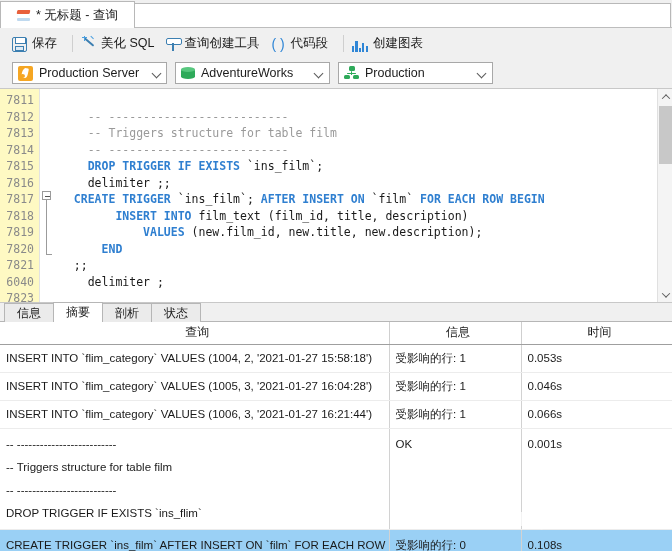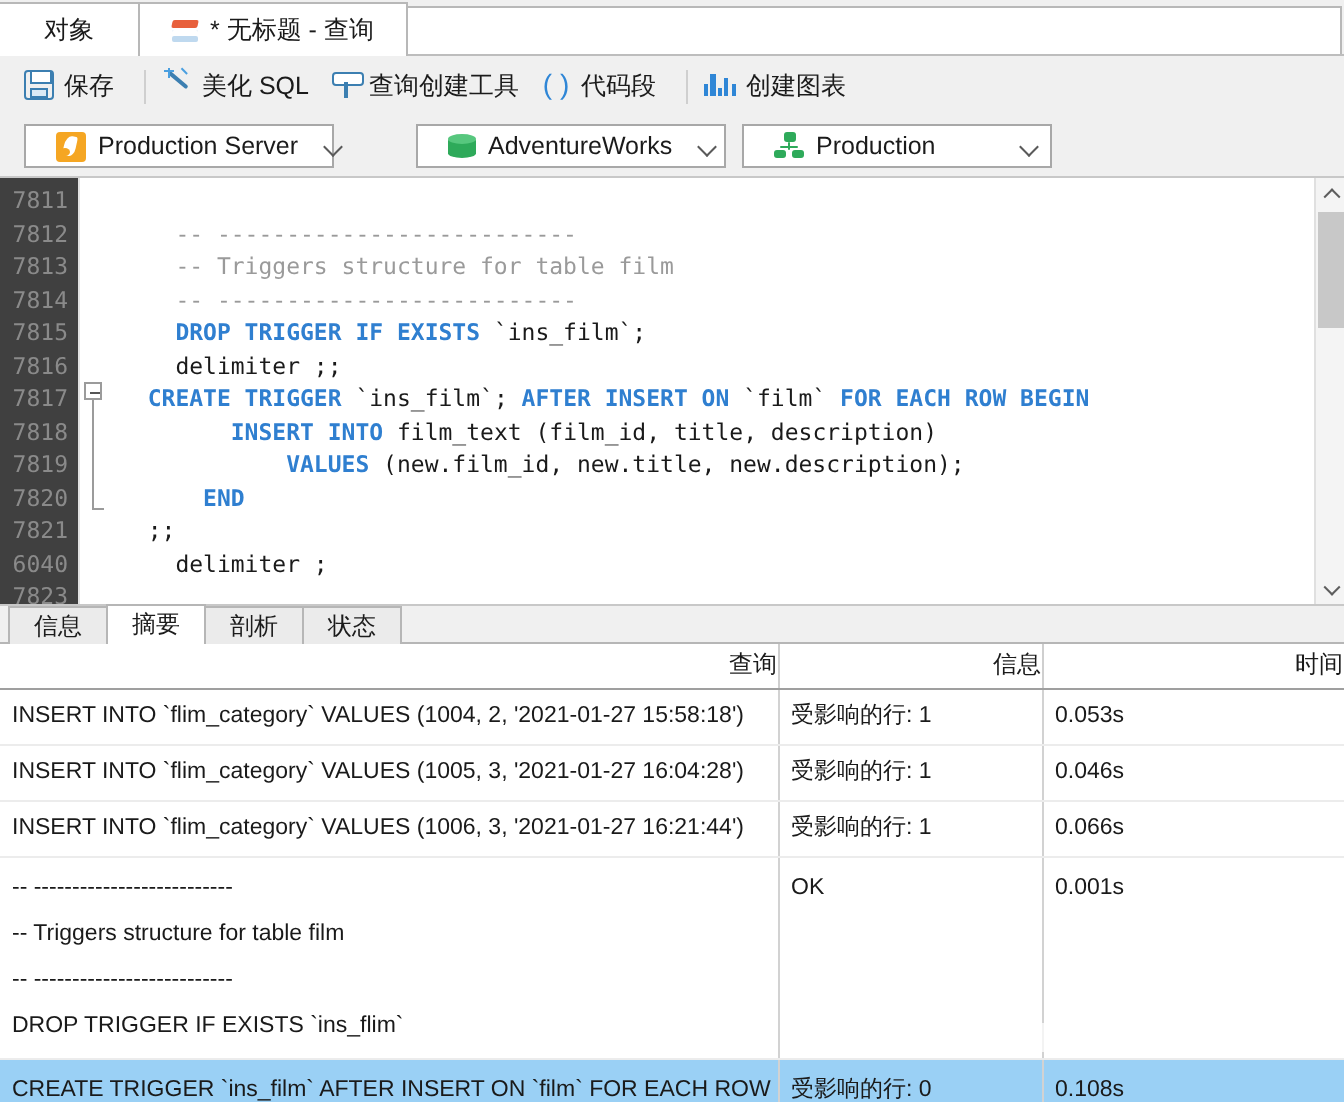--- a/index.html
+++ b/index.html
@@ -65,21 +65,21 @@
   
   .toolbar {
     height: 30px;
     background: #f0f0f0;
     display: flex;
     align-items: center;
     padding-left: 10px;
     gap: 0px;
   }
   .tb-item {
-    display: flex; align-items: flex-start; gap: 5px;
+    display: flex; align-items: flex-end; gap: 5px;
     padding: 2px 9px 2px 2px;
     font-size: 12.5px;
     color: #1b1b1b;
     white-space: nowrap;
     cursor: default;
   }
   .tb-sep { width: 1px; height: 17px; background: #cfcfcf; margin: 0 6px; }
 
   
   .ic-save { width: 15px; height: 15px; position: relative; flex:none; }
@@ -132,37 +132,37 @@
     display: flex;
     align-items: center;
     padding-left: 12px;
     gap: 8px;
   }
   .combo {
     height: 22px;
     background: #ffffff;
     border: 1px solid #a8a8a8;
     display: flex; align-items: center;
-    padding: 0 4px 0 15px;
+    padding: 0 4px 0 5px;
     gap: 6px;
     font-size: 12.5px;
     color: #1b1b1b;
     white-space: nowrap;
   }
   .combo .lbl { flex: 1; }
   .combo .chev {
     width: 12px; height: 12px; position: relative; flex: none; margin-left: 6px;
   }
   .combo .chev::before{
     content:""; position:absolute; left:2px; top:3px; width:6px; height:6px;
     border-left:1.3px solid #5a5a5a; border-bottom:1.3px solid #5a5a5a;
     transform: rotate(-45deg);
   }
   .combo.server { width: 155px; }
-  .combo.db { width: 155px; margin-left: 33px; }
+  .combo.db { width: 155px; }
   .combo.schema { width: 155px; }
 
   
   .ic-dolphin{ width:15px; height:15px; flex:none; background:#f5a623; border-radius:2px; position:relative; }
   .ic-dolphin::before{
     content:""; position:absolute; left:4px; top:2px; width:6px; height:10px;
     background:#ffffff; border-radius: 55% 15% 45% 20%;
     transform: rotate(12deg);
   }
   .ic-dolphin::after{
@@ -205,21 +205,21 @@
     flex: none;
     height: 214px;
     background: #ffffff;
     border-top: 1px solid #c8c8c8;
     display: flex;
     position: relative;
     overflow: hidden;
   }
   .gutter {
     width: 40px; flex: none;
-    background: #404040;
+    background: #fef9c3;
     border-right: 1px solid #e2e2e2;
     padding-top: 3px;
     text-align: right;
     color: #8a8a8a;
     font-family: "DejaVu Sans Mono", monospace;
     font-size: 11.5px;
   }
   .gutter div { height: 16.5px; line-height: 16.5px; padding-right: 5px; }
   .foldcol {
     width: 16px; flex: none; background:#ffffff; position:relative; padding-top:3px;
@@ -281,21 +281,21 @@
   }
   .rtab.active { background:#ffffff; z-index:3; height:20px; }
 
   
   .grid-wrap { flex: 1; background:#ffffff; overflow:hidden; position:relative; }
   table.grid { border-collapse: collapse; width: 672px; table-layout: fixed; }
   table.grid col.c1 { width: 389px; }
   table.grid col.c2 { width: 132px; }
   table.grid col.c3 { width: 151px; }
   table.grid th {
-    text-align: right;
+    text-align: center;
     font-weight: normal;
     font-size: 12px;
     color: #1a1a1a;
     padding: 2px 0 3px 6px;
     background: #ffffff;
     border-bottom: 1px solid #9f9f9f;
     border-right: 1px solid #cfcfcf;
   }
   table.grid td {
     font-size: 11.5px;
@@ -320,23 +320,20 @@
     white-space: nowrap;
     font-family: Liberation Sans, sans-serif;
   }
 </style>
 </head>
 <body>
 
 <div id="app">
 
   <div class="tabbar">
-    <div class="tab first">
-      <span>对象</span>
-    </div>
     <div class="tab">
       <span class="mini-icon ic-query"></span>
       <span>* 无标题 - 查询</span>
     </div>
     <div class="tab-filler"></div>
   </div>
 
   <div class="toolbar">
     <div class="tb-item">
       <span class="ic-save">

